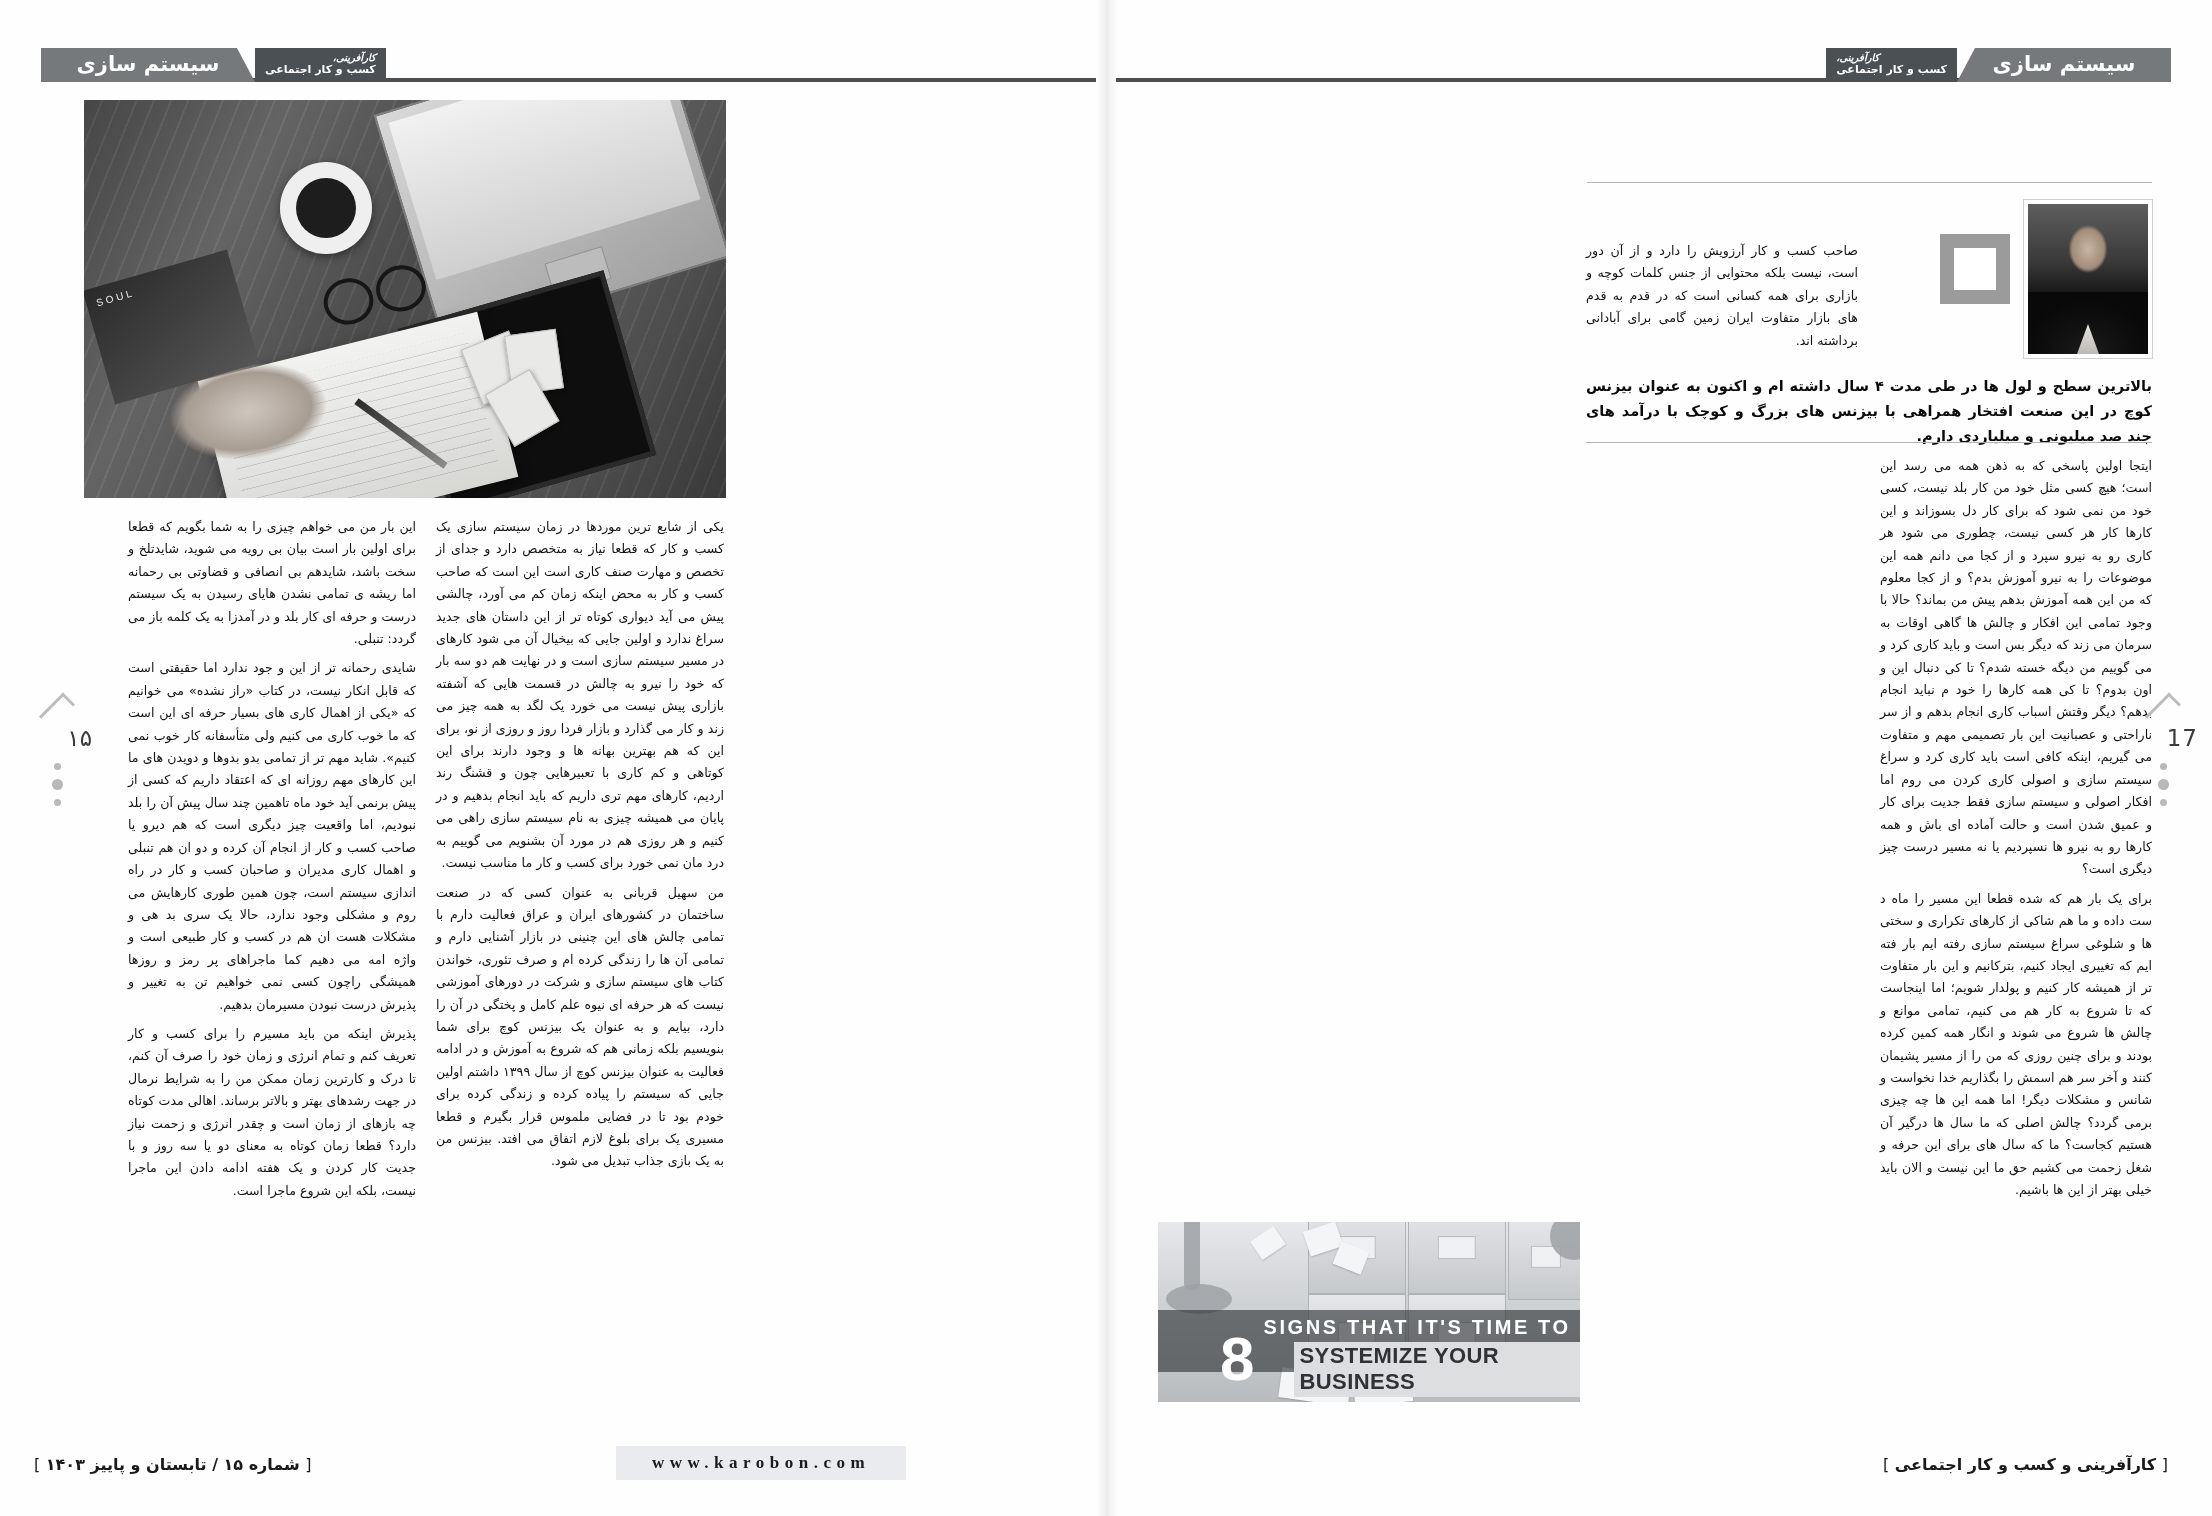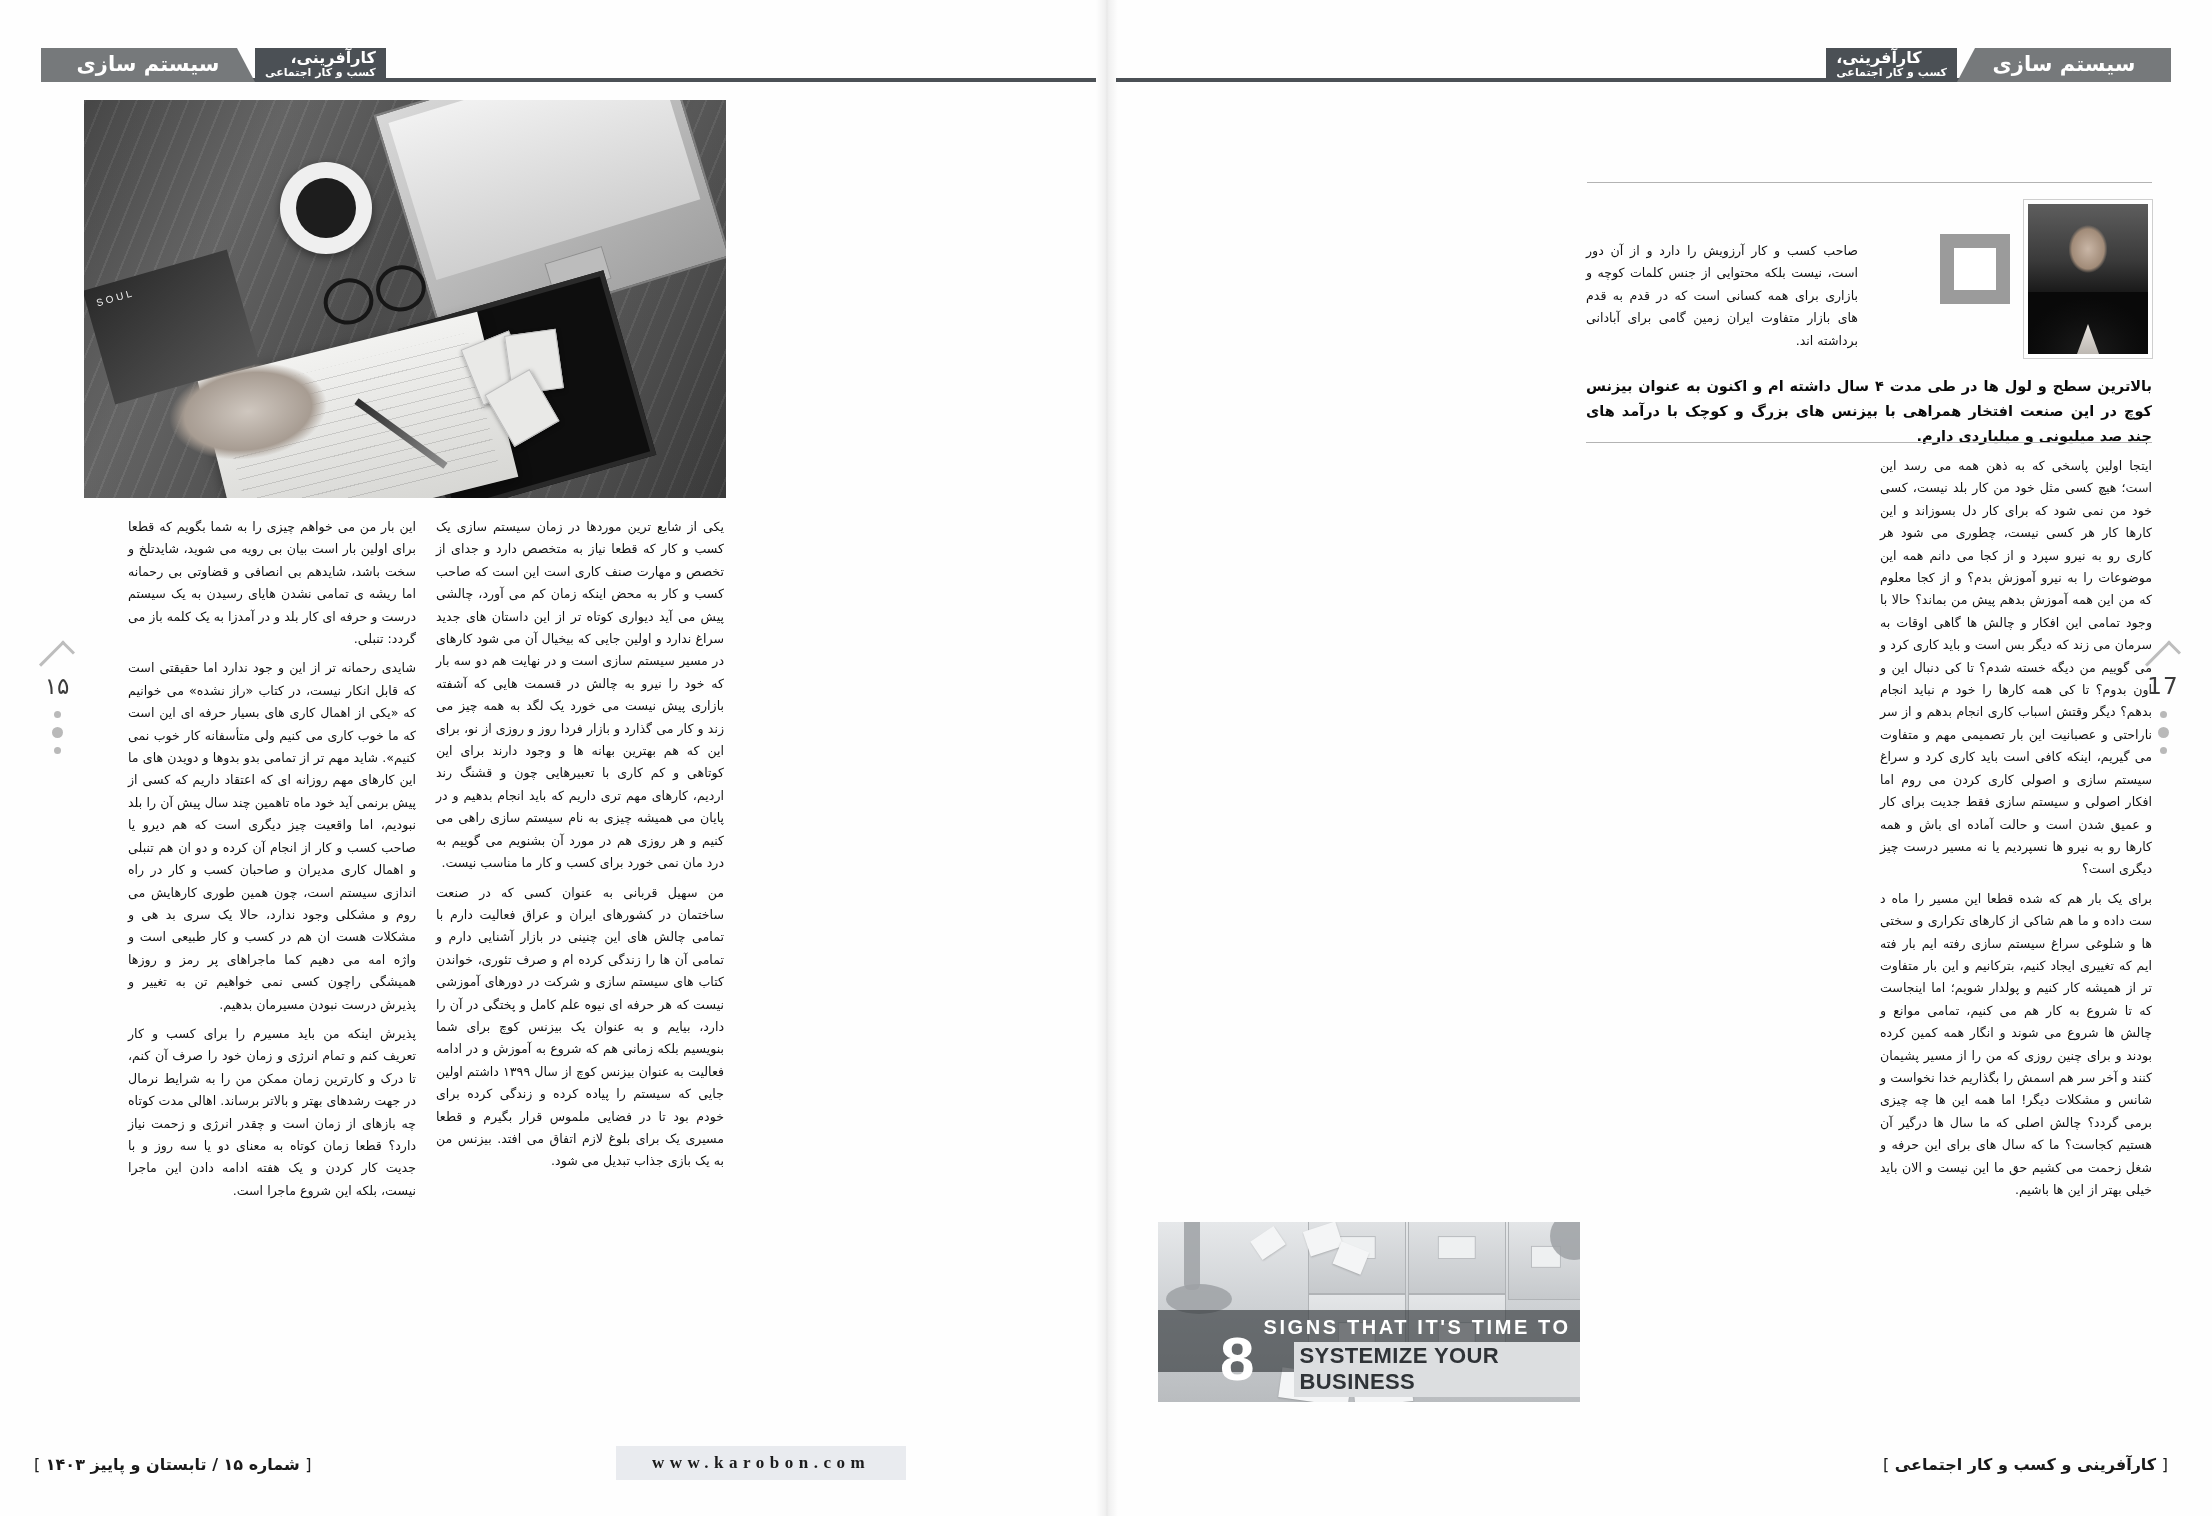--- a/index.html
+++ b/index.html
@@ -65,21 +65,21 @@
     justify-content: center;
     align-items: flex-end;
     line-height: 1.06;
     font-weight: bold;
     font-size: 11.5px;
     letter-spacing: 0;
     z-index: 3;
     position: relative;
   }
   #runhead-left .rh-chip { align-items: flex-start; }
-  .rh-chip-l1 { font-size: 16px; }
+  .rh-chip-l1 { font-size: 10px; font-style: italic; }
   .rh-chip-l2 { font-size: 11px; }
 
   .rh-ribbon {
     background: #76797b;
     color: #ffffff;
     font-size: 21px;
     font-weight: bold;
     display: flex;
     align-items: center;
     justify-content: center;
@@ -100,23 +100,23 @@
     top: 78px;
     height: 4px;
     background: #4b5055;
   }
   #runrule-right { right: 42px; left: 10px; }
   #runrule-left  { left: 42px;  right: 10px; }
 
   
   .folio {
     position: absolute;
-    top: 650px;
+    top: 702px;
     width: 70px;
-    text-align: center;
+    text-align: right;
     color: #9a9a9a;
     z-index: 20;
   }
   #folio-right { right: 14px; }
   #folio-left  { left: 22px; }
   .folio-chev {
     width: 34px; height: 17px;
     margin: 0 auto 6px auto;
     border-top: 3px solid #bdbdbd;
     border-right: 3px solid #bdbdbd;

